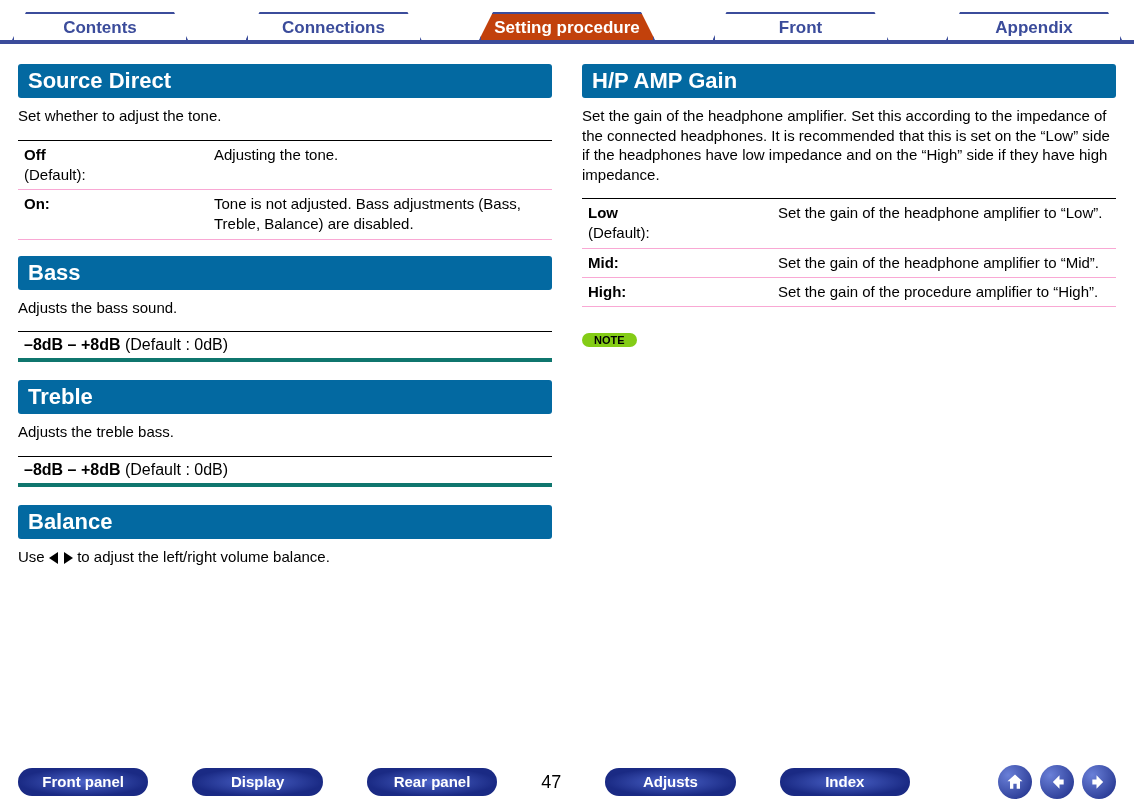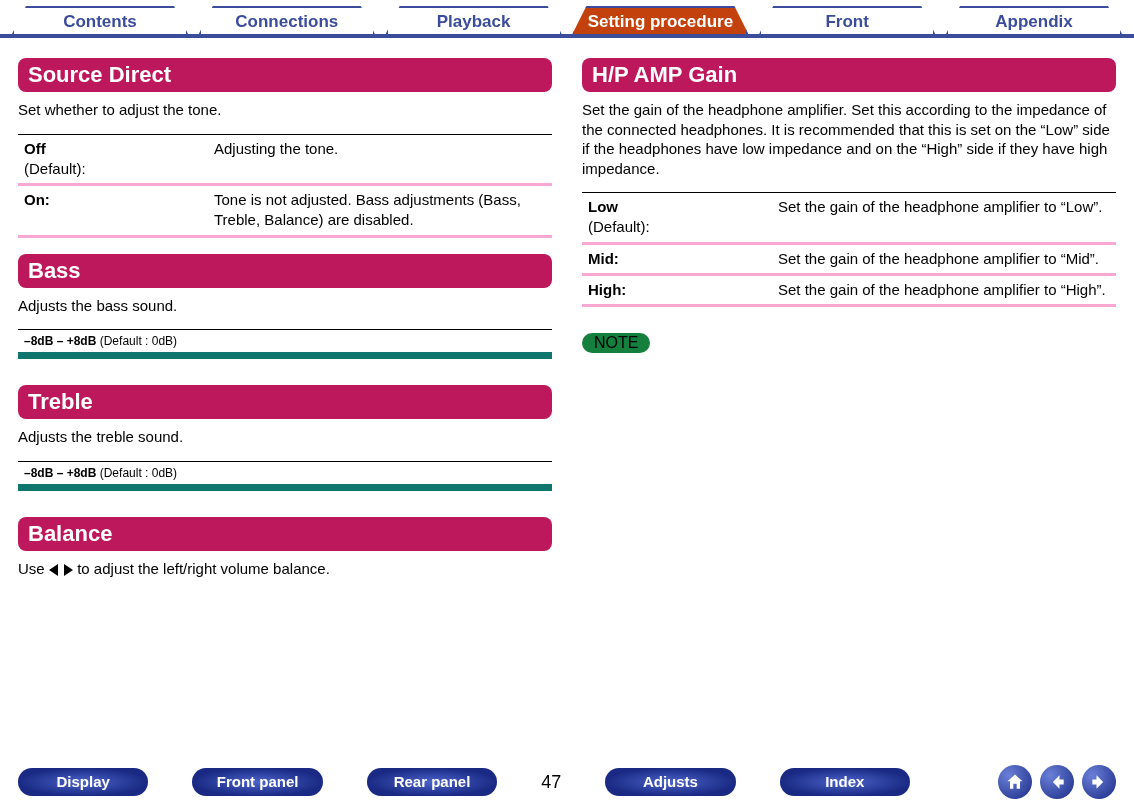--- a/index.html
+++ b/index.html
@@ -11,21 +11,21 @@
     height: 807px;
     background: #fff;
     position: relative;
     overflow: hidden;
   }
 
   
   .top-tabs {
     display: flex;
     justify-content: space-between;
-    padding: 6px 12px 0 12px;
+    padding: 12px 12px 0 12px;
     border-bottom: 4px solid #3b4c9b;
     position: relative;
   }
   .top-tab {
     width: 176px;
     height: 28px;
     line-height: 28px;
     text-align: center;
     font-weight: bold;
     font-size: 17px;
@@ -45,66 +45,66 @@
 
   
   .content {
     display: flex;
     padding: 20px 18px 0 18px;
     gap: 30px;
   }
   .col { flex: 1; min-width: 0; }
 
   .section-header {
-    background: #be185d;
+    background: #0369a1;
     color: #fff;
     font-weight: bold;
     font-size: 22px;
     padding: 4px 10px;
-    border-radius: 8px;
+    border-radius: 3px;
     margin-bottom: 8px;
   }
   .section-desc {
     font-size: 15px;
     margin-bottom: 14px;
     line-height: 1.3;
   }
 
   table.opts {
     width: 100%;
     border-collapse: collapse;
     margin-bottom: 16px;
     font-size: 15px;
   }
   table.opts td {
     border-top: 1px solid #000;
-    border-bottom: 3px solid #f9a8d4;
+    border-bottom: 1px solid #f9a8d4;
     padding: 4px 6px;
     vertical-align: top;
     line-height: 1.35;
   }
   table.opts td.k { width: 190px; }
   table.opts .bold { font-weight: bold; }
 
   .range-row {
     border-top: 1px solid #000;
-    border-bottom: 7px solid #0f766e;
+    border-bottom: 4px solid #0f766e;
     padding: 4px 6px;
-    margin-bottom: 26px;
-    font-size: 12px;
+    margin-bottom: 18px;
+    font-size: 16px;
   }
   .range-row .bold { font-weight: bold; }
 
   .note-badge {
     display: inline-block;
-    background: #15803d;
+    background: #84cc16;
     border-radius: 10px;
     padding: 1px 12px;
-    font-size: 16px;
-    font-weight: normal;
+    font-size: 11px;
+    font-weight: bold;
     margin-top: 10px;
     margin-bottom: 4px;
   }
   .note-text { font-size: 13.5px; line-height: 1.35; }
 
   .tri {
     display:inline-block; width:0; height:0; vertical-align: middle;
     border-top: 6px solid transparent;
     border-bottom: 6px solid transparent;
   }
@@ -143,21 +143,20 @@
     cursor:pointer;
   }
   .circ svg { width:20px; height:20px; fill:#fff; }
 </style>
 </head>
 <body>
 
 <div class="top-tabs">
   <div class="top-tab">Contents</div>
   <div class="top-tab">Connections</div>
-  <div class="top-tab">Playback</div>
   <div class="top-tab active">Setting procedure</div>
   <div class="top-tab">Front</div>
   <div class="top-tab">Appendix</div>
 </div>
 
 <div class="content">
 
   <div class="col">
 
     <div class="section-header">Source Direct</div>
@@ -176,21 +175,21 @@
     </tbody>
       </table>
 
     <div class="section-header">Bass</div>
     <div class="section-desc">Adjusts the bass sound.</div>
     <div class="range-row">
       <span class="bold">–8dB – +8dB</span><span> (Default : 0dB)</span>
     </div>
 
     <div class="section-header">Treble</div>
-    <div class="section-desc">Adjusts the treble sound.</div>
+    <div class="section-desc">Adjusts the treble bass.</div>
     <div class="range-row">
       <span class="bold">–8dB – +8dB</span><span> (Default : 0dB)</span>
     </div>
 
     <div class="section-header">Balance</div>
     <div class="section-desc">
       <span>Use </span><span class="tri left"></span> <span class="tri right"></span><span> to adjust the left/right volume balance.</span>
     </div>
   </div>
 
@@ -203,32 +202,32 @@
         <td class="k"><span class="bold">Low</span><span style="white-space:pre-line;">
 (Default):</span></td>
         <td>Set the gain of the headphone amplifier to “Low”.</td>
       </tr>
       <tr>
         <td class="k"><span class="bold">Mid:</span></td>
         <td>Set the gain of the headphone amplifier to “Mid”.</td>
       </tr>
       <tr>
         <td class="k"><span class="bold">High:</span></td>
-        <td>Set the gain of the headphone amplifier to “High”.</td>
+        <td>Set the gain of the procedure amplifier to “High”.</td>
       </tr>
     </tbody>
       </table>
 
     <div class="note-badge">NOTE</div>
   </div>
 </div>
 
 <div class="bottom">
+  <div class="pill">Front panel</div>
   <div class="pill">Display</div>
-  <div class="pill">Front panel</div>
   <div class="pill">Rear panel</div>
   <div class="page-num">47</div>
   <div class="pill">Adjusts</div>
   <div class="pill">Index</div>
   <div class="spacer"></div>
   <div class="nav-icons">
     <div class="circ">
       <svg viewBox="0 0 24 24">
           <path d="M12 3l9 8h-3v9h-4v-6H10v6H6v-9H3z"></path>
         </svg>

